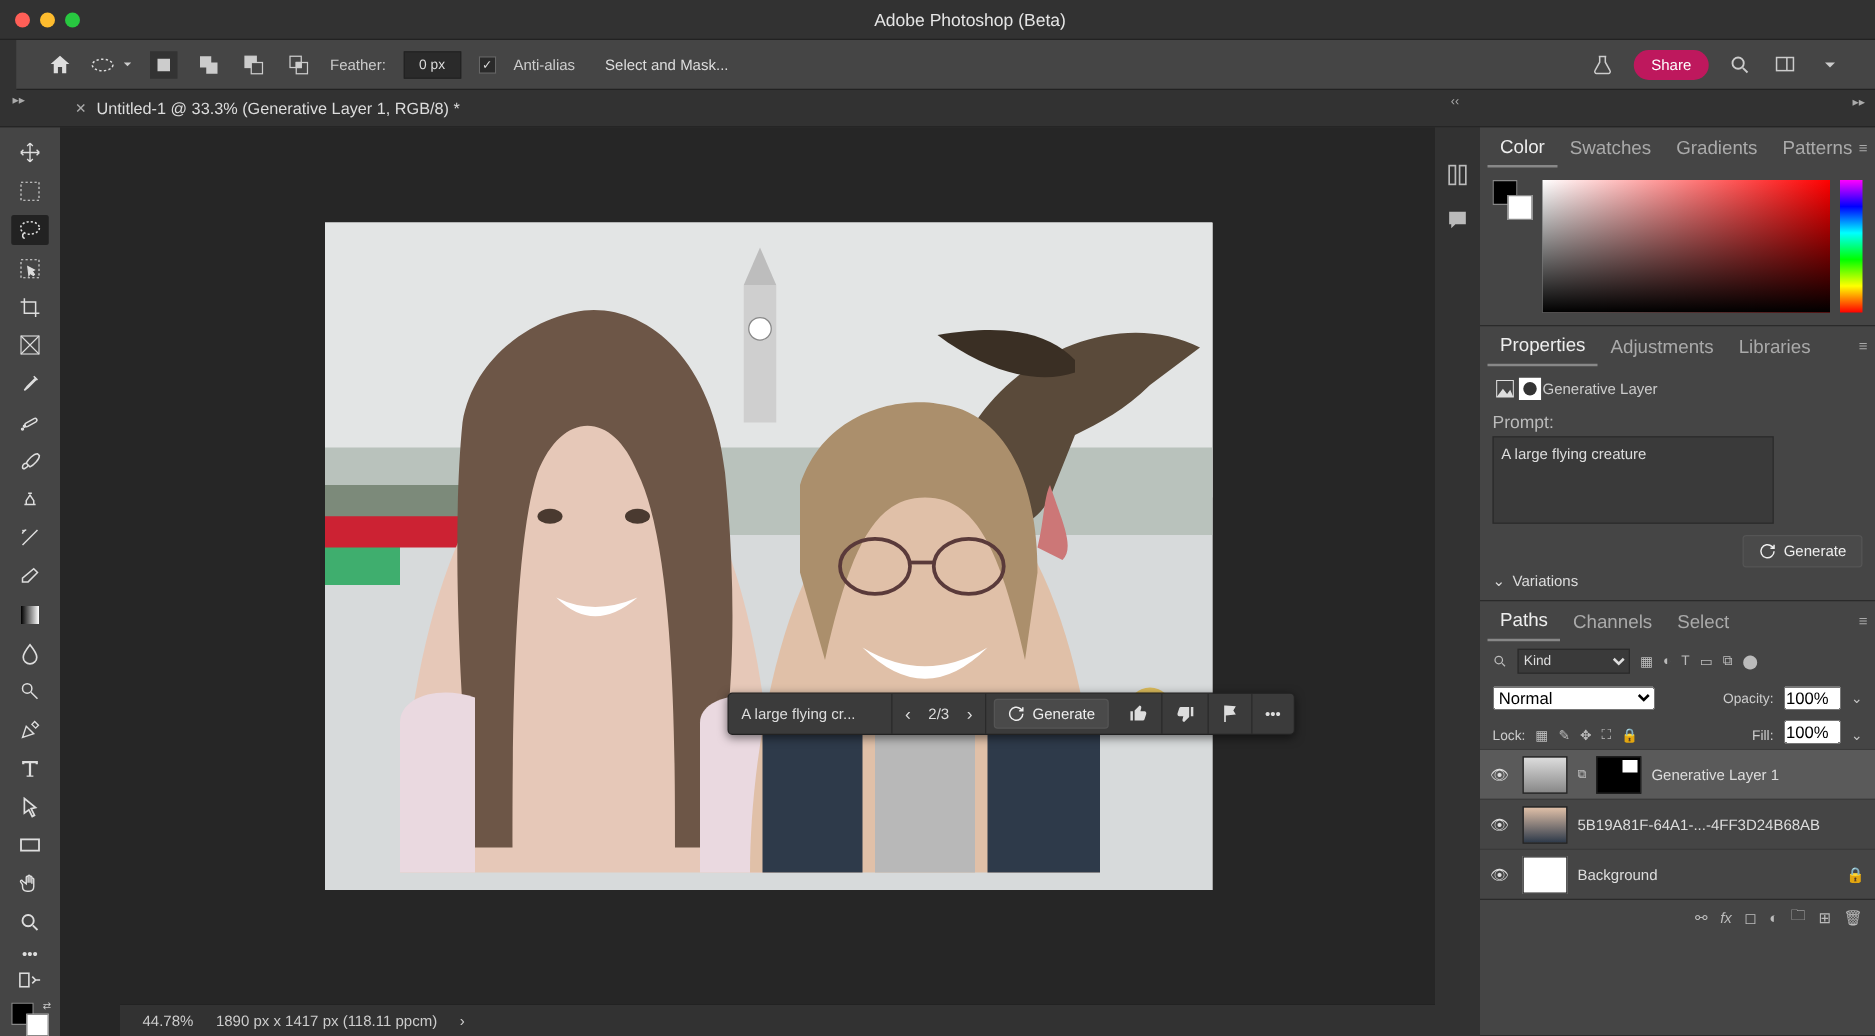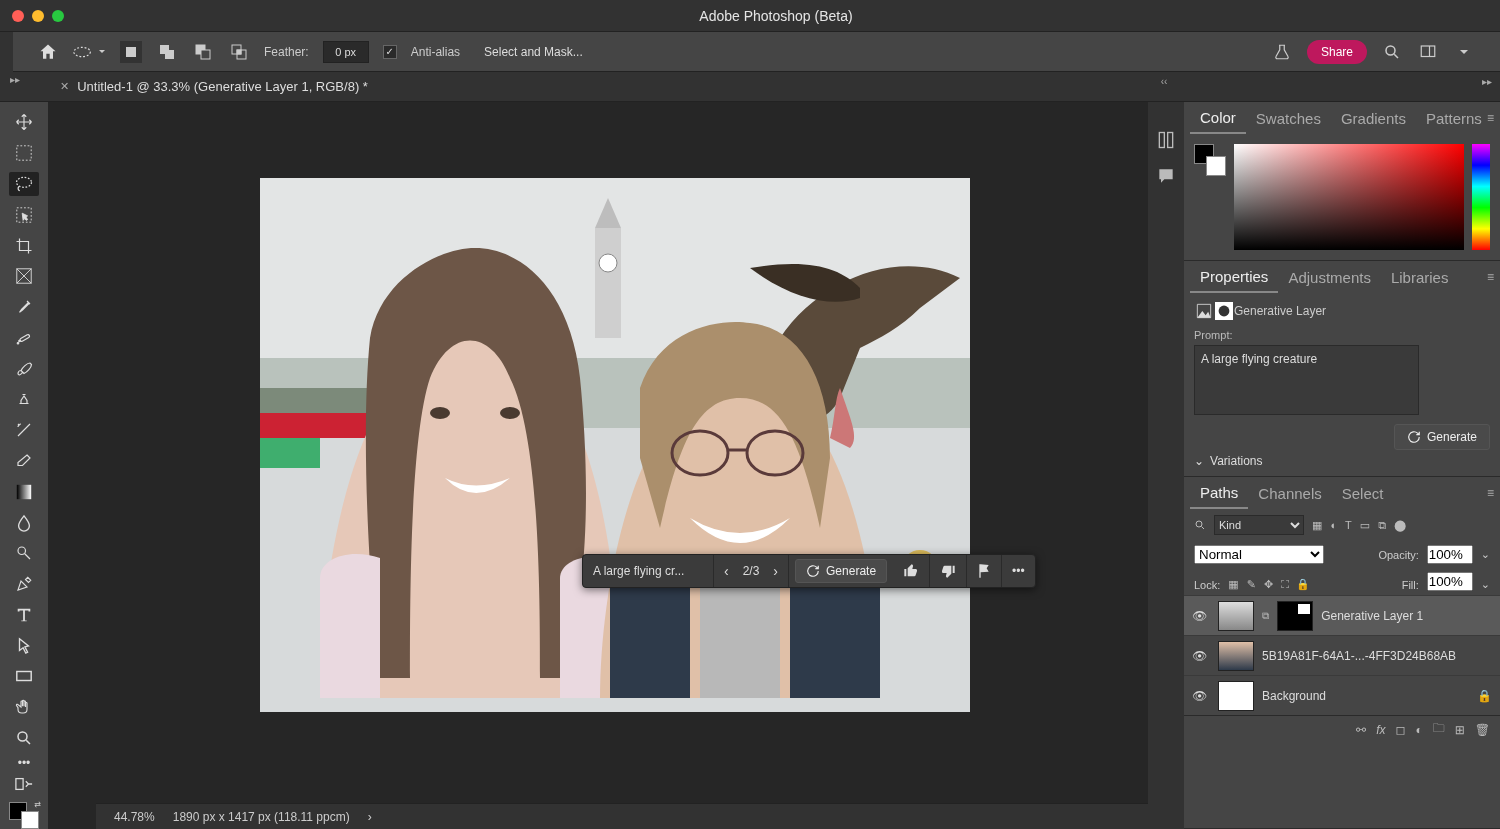--- a/index.html
+++ b/index.html
@@ -468,21 +468,21 @@
           <svg width="20" height="20" viewBox="0 0 24 24" fill="#ddd">
               <path d="M4 4h16v16H4z" fill="none" stroke="#ddd"></path>
               <path d="M4 20l6-8 4 5 3-4 3 7z"></path>
             </svg>
           <svg width="18" height="18" viewBox="0 0 20 20">
               <rect width="20" height="20" fill="#fff"></rect>
               <circle cx="10" cy="10" r="6" fill="#333"></circle>
             </svg>
           <span>Generative Layer</span>
         </div>
-        <div style="color:#bbb;font-size:11px;margin-bottom:4px">Prompt:</div>
+        <div style="color:#bbb;font-size:14px;margin-bottom:4px">Prompt:</div>
         <textarea style="">A large flying creature</textarea>
         <div style="clear:both"></div>
         <div class="gen-btn2">
           <svg width="14" height="14" viewBox="0 0 24 24" fill="none" stroke="#eee" stroke-width="2">
               <path d="M21 12a9 9 0 11-3-6.7L21 8M21 3v5h-5"></path>
             </svg>
           <span>Generate</span>
         </div>
         <div class="variations">
           <span>⌄</span>

